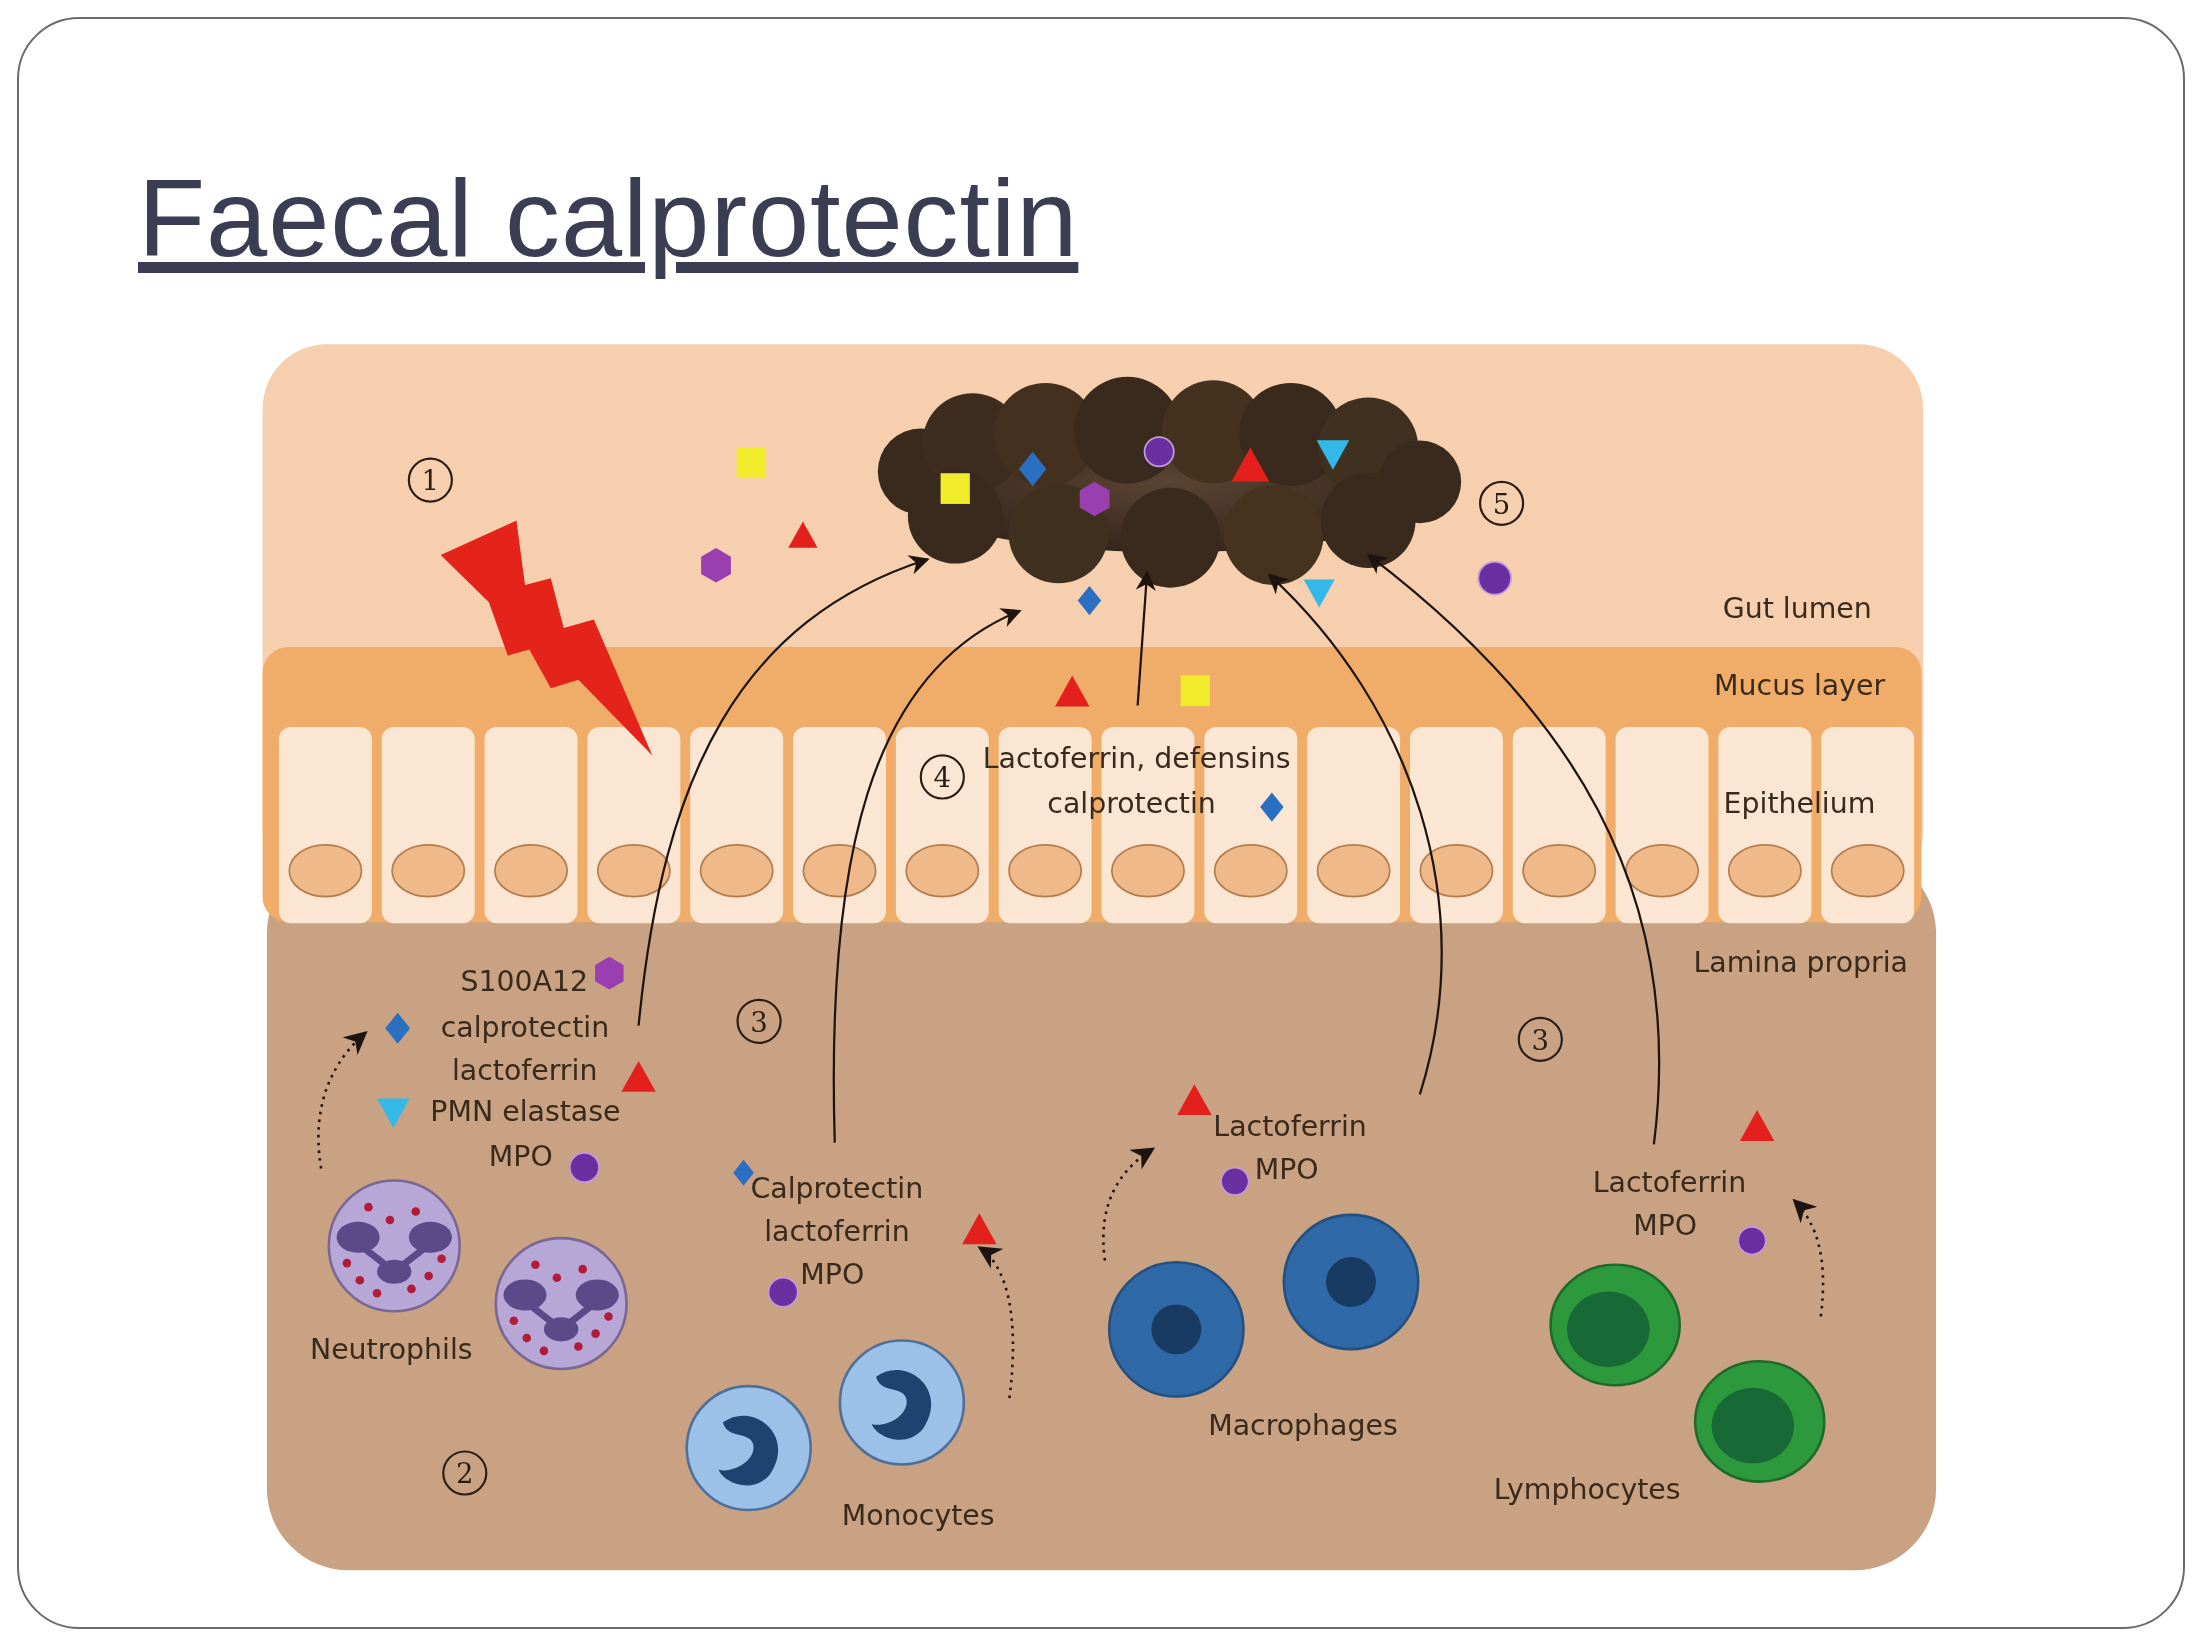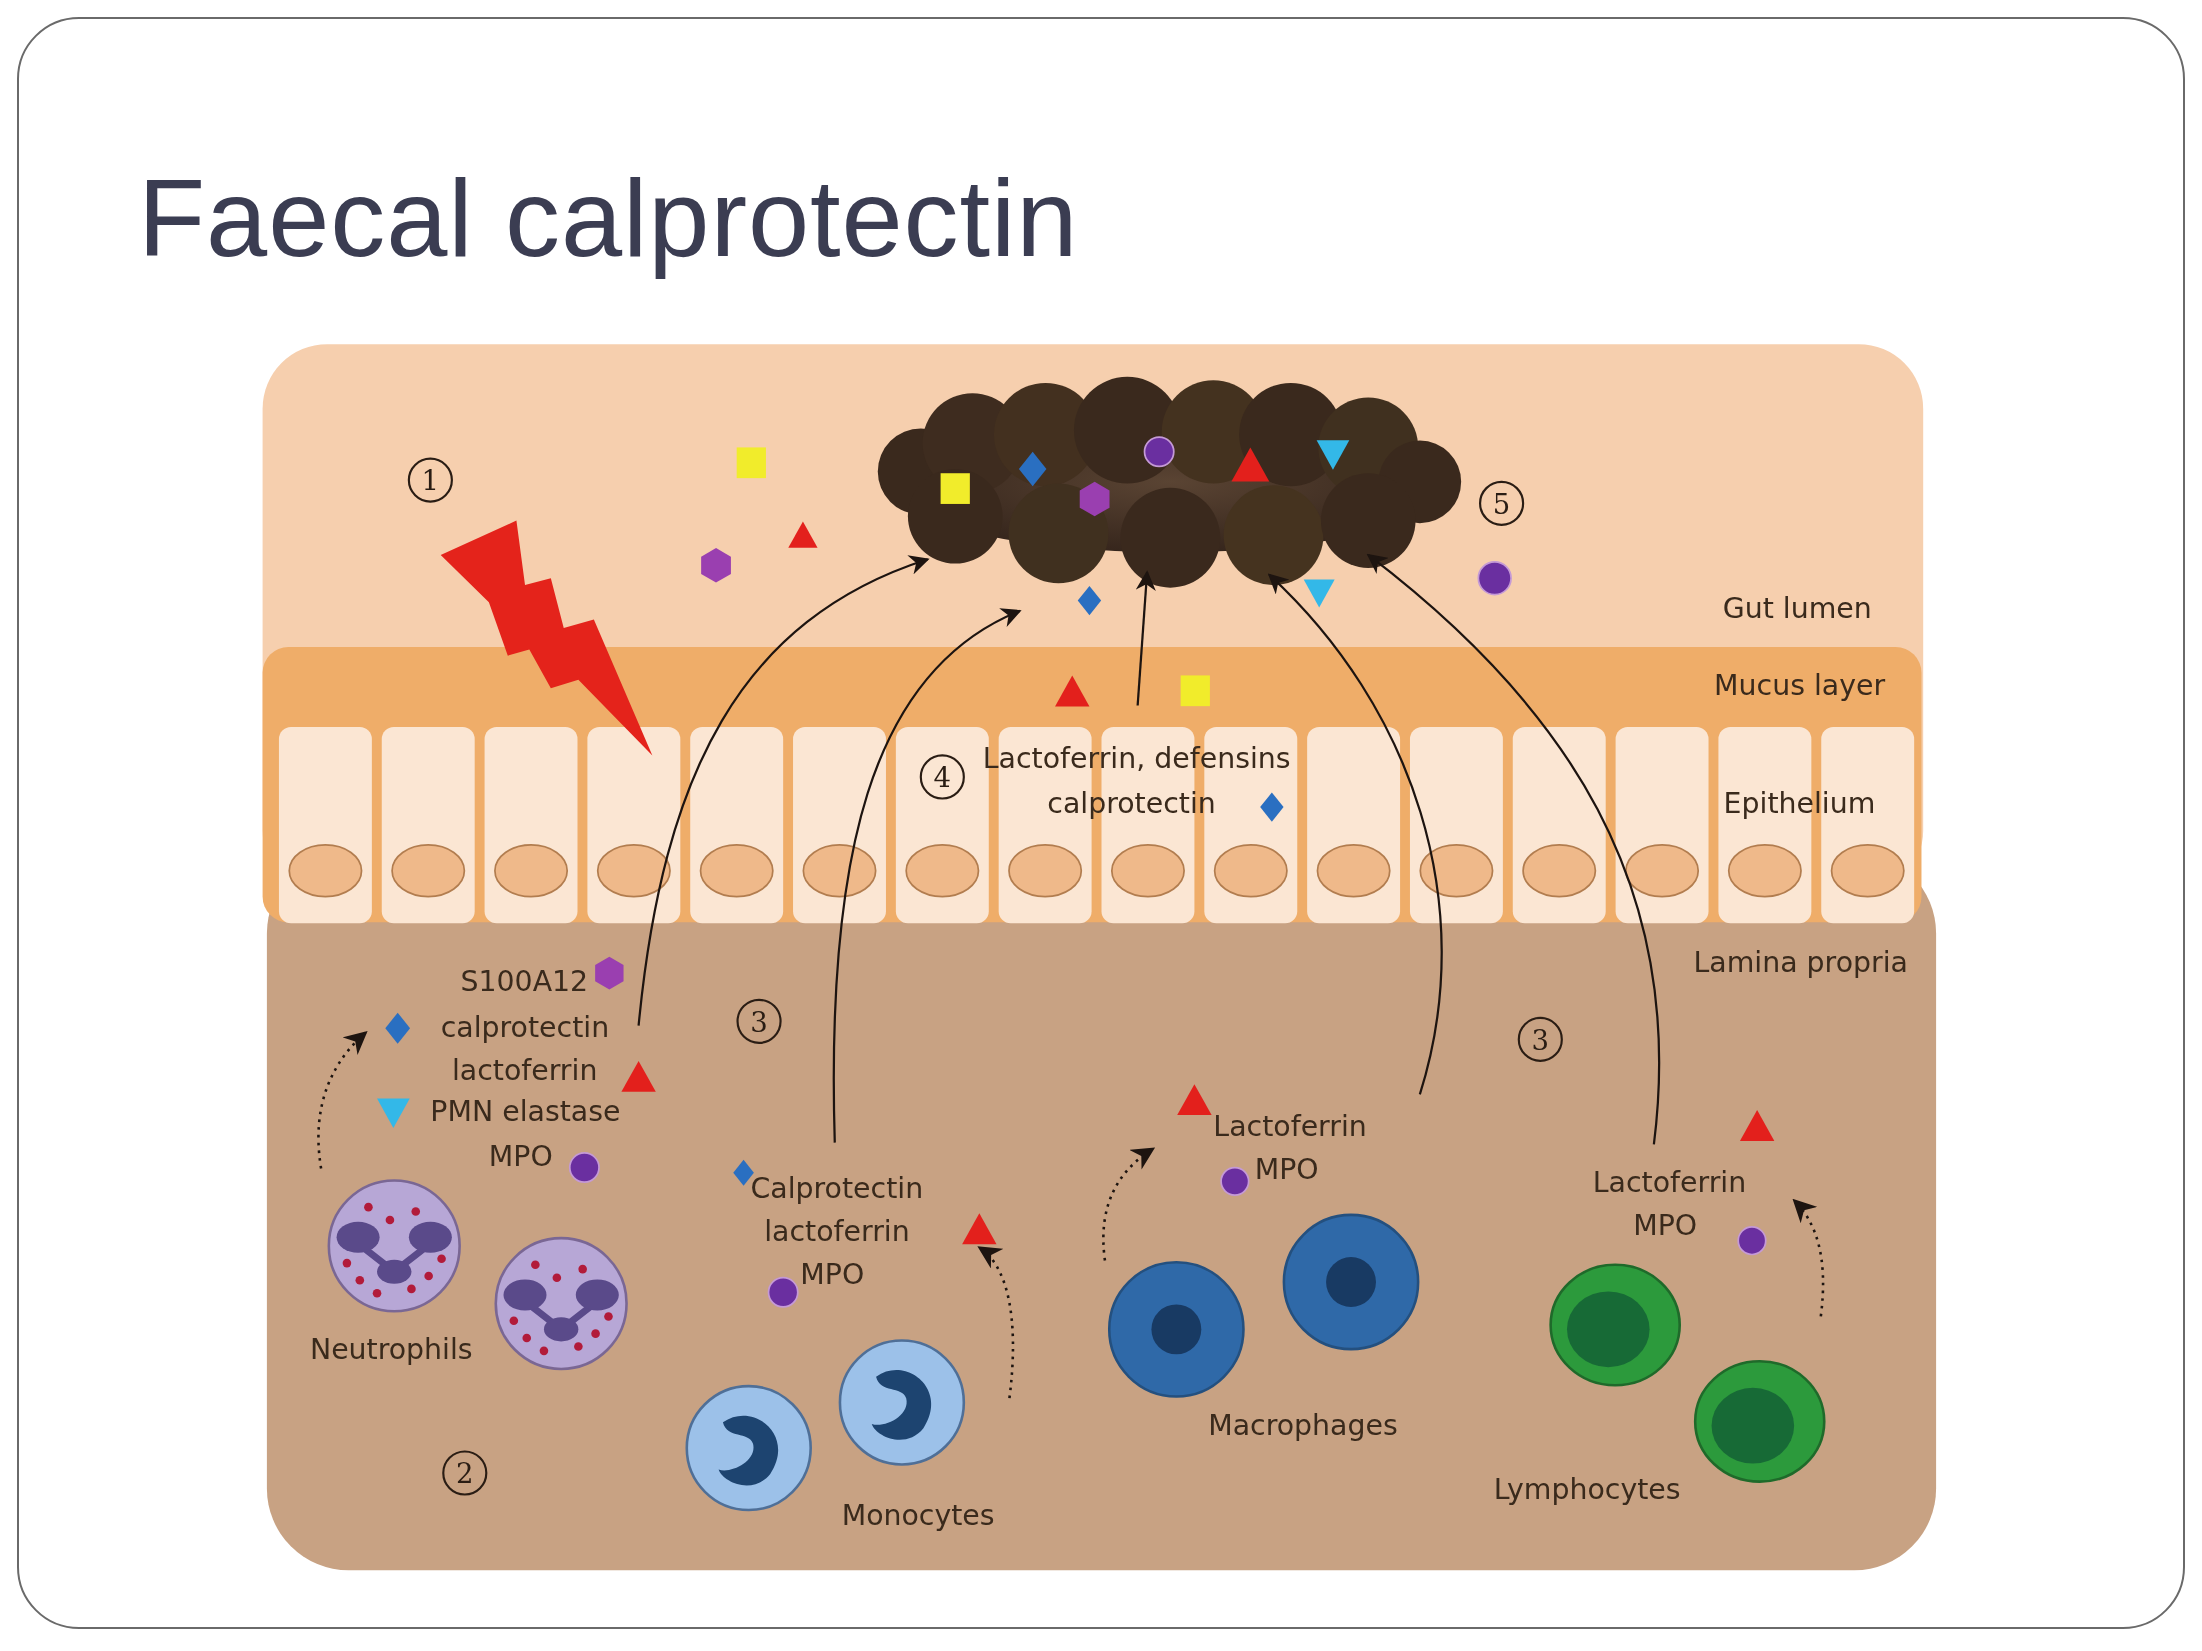--- a/index.html
+++ b/index.html
@@ -1,18 +1,18 @@
 <!DOCTYPE html>
 <html style="font-size:13.8px"><head>
 <meta charset="utf-8">
 <style>
   html, body { margin:0; padding:0; background:#ffffff; }
   body { width:2203px; height:1652px; position:relative; overflow:hidden; font-family:"DejaVu Sans", sans-serif; }
   .slide-frame { position:absolute; left:17px; top:17px; width:2168px; height:1612px; border:2.6px solid #6a6a6a; border-radius:62px; box-sizing:border-box; background:#fff; }
-  .slide-title { position:absolute; left:138px; top:163px; font-family:"Liberation Sans", sans-serif; font-size:110px; color:#3b3d52; letter-spacing:0.9px; line-height:1; white-space:nowrap; }
+  .slide-title { position:absolute; left:138px; top:163px; font-family:"Liberation Sans", sans-serif; font-size:110px; color:#3b3d52; letter-spacing:0.9px; line-height:1; white-space:nowrap;text-decoration:underline; }
   svg.diagram { position:absolute; left:0; top:0; }
   .lbl { font-family:"DejaVu Sans", sans-serif; fill:#3a2a1c; }
   .num { font-family:"DejaVu Serif", serif; fill:#2a1d14; }
 </style>
 </head>
 <body>
 
 <div class="slide-frame"></div>
 <div class="slide-title">Faecal calprotectin</div>
 

